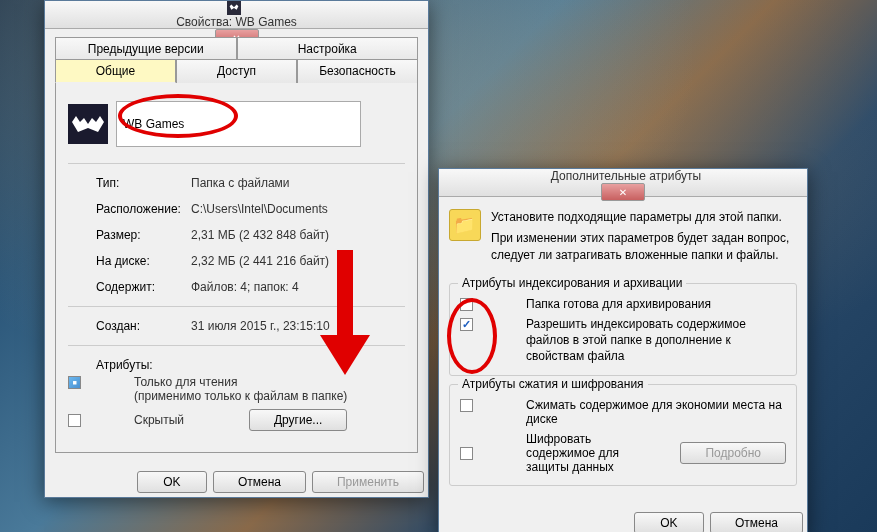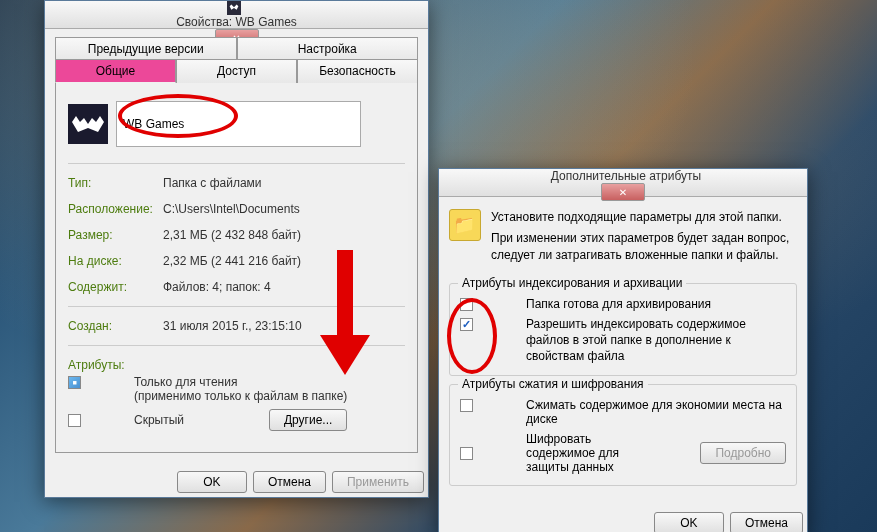--- a/index.html
+++ b/index.html
@@ -8,34 +8,34 @@
 .window { position: absolute; background: linear-gradient(180deg, #e8f0f8 0%, #dce6f0 100%); border: 1px solid #5a7a9a; box-shadow: 0 4px 20px rgba(0,0,0,0.5); }
 .titlebar { height: 28px; background: linear-gradient(180deg, #f8f8f8 0%, #e0e0e0 100%); display: flex; align-items: center; padding: 0 4px; border-bottom: 1px solid #aaa; flex-direction: column; }
 .title-icon { width: 16px; height: 16px; margin-right: 6px; display: flex; align-items: center; justify-content: center; }
 .title-text { flex: 1; color: #333; }
 .win-controls { display: flex; gap: 2px; }
 .win-btn { width: 28px; height: 18px; background: linear-gradient(180deg, #f0f0f0, #d8d8d8); border: 1px solid #999; border-radius: 2px; display: flex; align-items: center; justify-content: center; font-size: 10px; cursor: pointer; }
 .win-btn.close { width: 44px; background: linear-gradient(180deg, #e8a0a0, #c86060); color: #fff; }
 .win-content { padding: 8px 10px; background: #f0f0f0; }
 .tabs-row { display: flex; }
 .tab { padding: 4px 0; border: 1px solid #999; background: linear-gradient(180deg, #f8f8f8, #e8e8e8); cursor: pointer; text-align: center; flex: 1; border-bottom: none; margin-bottom: -1px; }
-.tab.active { background: #ec4899; position: relative; z-index: 2; border-bottom: 1px solid #f0f0f0; }
+.tab.active { background: #fef9c3; position: relative; z-index: 2; border-bottom: 1px solid #f0f0f0; }
 .tab-body { border: 1px solid #999; padding: 12px; background: #f0f0f0; }
 .prop-row { display: flex; padding: 6px 0; }
-.prop-label { width: 95px; color: #4d7c0f; }
+.prop-label { width: 95px; color: #000000; margin-left: 28px; }
 .prop-value { flex: 1; color: #333; }
 .text-input { width: 245px; padding: 15px 6px; border: 1px solid #aaa; background: #fff; margin-left: 8px; }
 .folder-icon-big { width: 40px; height: 40px; background: #1a1a2e; display: inline-flex; align-items: center; justify-content: center; position: relative; }
 .sep { border: none; border-top: 1px solid #ccc; margin: 6px 0; }
 .checkbox-row { display: flex; align-items: flex-start; padding: 3px 0; gap: 47px; }
 .checkbox { width: 13px; height: 13px; border: 1px solid #888; background: #fff; margin-right: 6px; margin-top: 1px; flex-shrink: 0; display: flex; align-items: center; justify-content: center; }
 .checkbox.checked::after { content: '✓'; color: #2060c0; font-size: 11px; font-weight: bold; line-height: 1; }
 .checkbox.filled { background: linear-gradient(135deg, #6bb8f0, #4a90d0); }
 .checkbox.filled::after { content: '■'; color: #fff; font-size: 7px; }
-.btn { padding: 3px 14px; border: 1px solid #888; background: linear-gradient(180deg, #f8f8f8, #e0e0e0); border-radius: 3px; cursor: pointer; min-width: 70px; text-align: center; }
+.btn { padding: 3px 24px; border: 1px solid #888; background: linear-gradient(180deg, #f8f8f8, #e0e0e0); border-radius: 3px; cursor: pointer; min-width: 70px; text-align: center; }
 .btn.disabled { color: #999; }
 .btn-row { display: flex; justify-content: flex-end; gap: 6px; padding: 10px 4px 4px; background: #f0f0f0; }
 .groupbox { border: 1px solid #ccc; border-radius: 3px; margin: 8px 0; padding: 10px 10px 8px; position: relative; }
 .groupbox-title { position: absolute; top: -8px; left: 8px; background: #f0f0f0; padding: 0 4px; }
 .info-icon { width: 32px; height: 32px; background: #f8d858; border: 1px solid #c8a830; border-radius: 3px; display: flex; align-items: center; justify-content: center; font-size: 18px; margin-right: 10px; flex-shrink: 0; }
 .info-row { display: flex; align-items: flex-start; padding: 4px 0 12px; }
 .info-text { flex: 1; line-height: 1.4; }
 .annot-ellipse { position: absolute; border: 4px solid #e00000; border-radius: 50%; pointer-events: none; z-index: 100; }
 .annot-arrow { position: absolute; pointer-events: none; z-index: 100; }
 #win1 { left: 44px; top: 0; width: 385px; }

